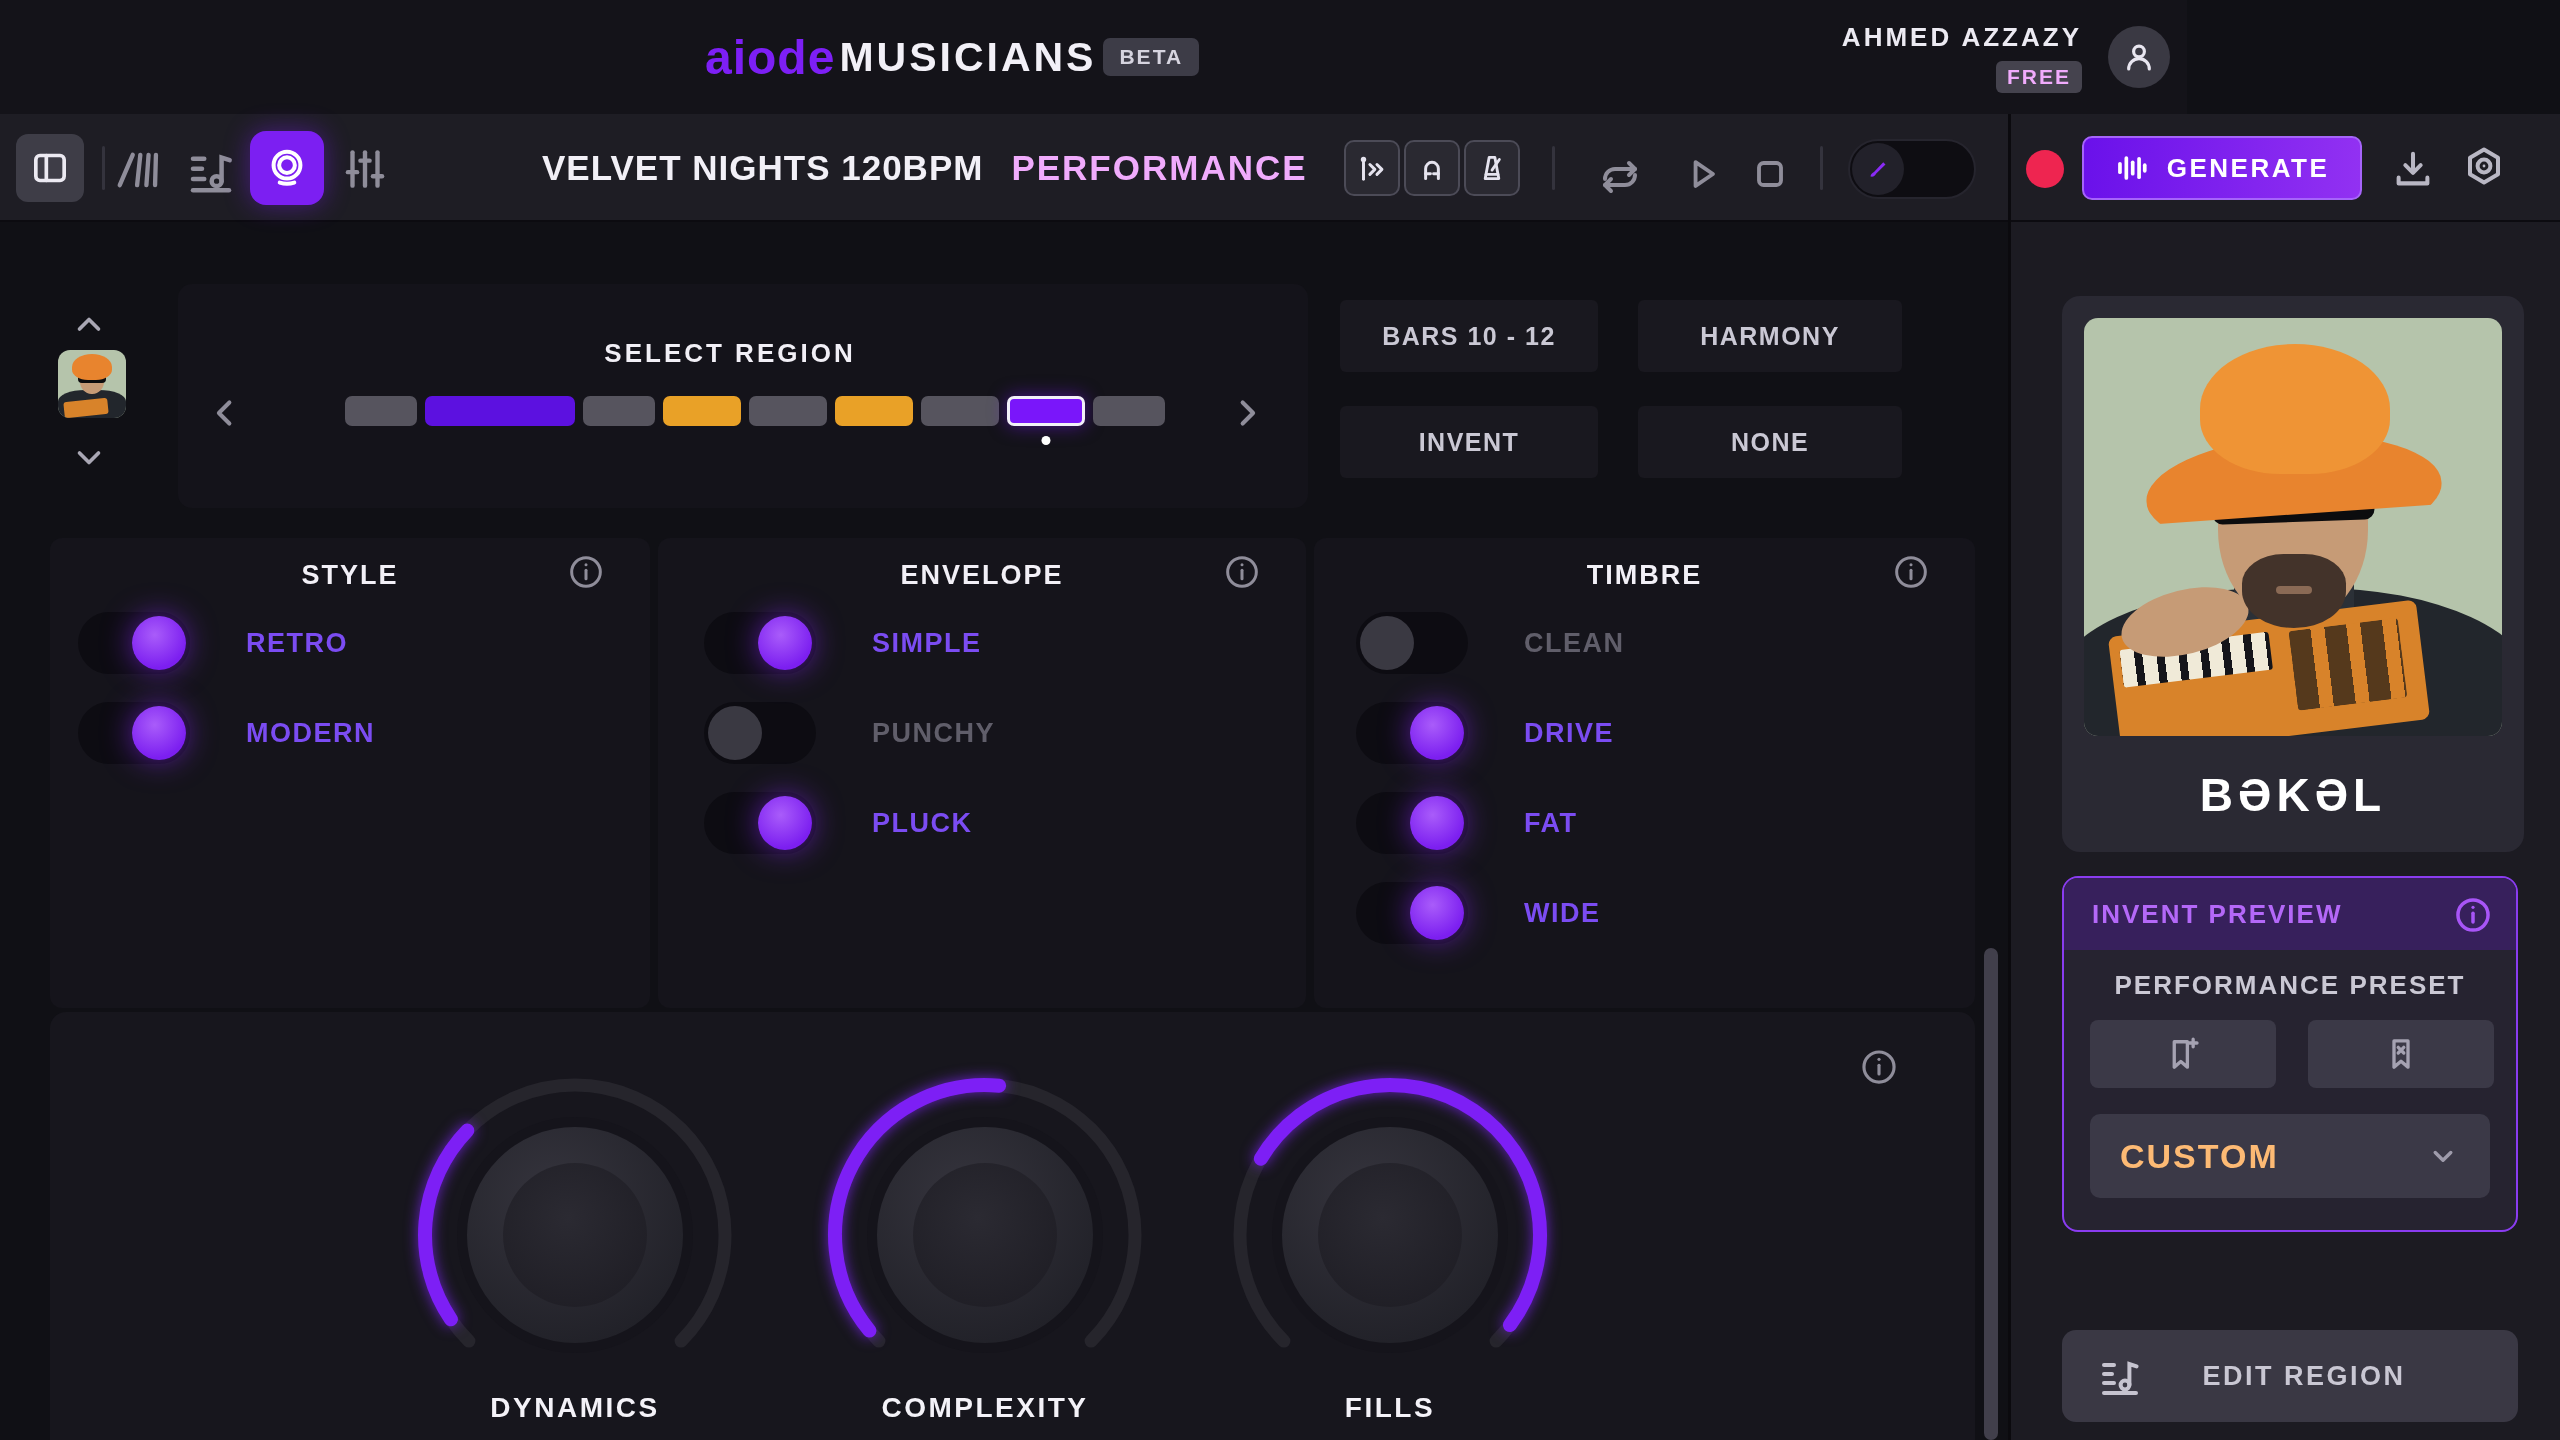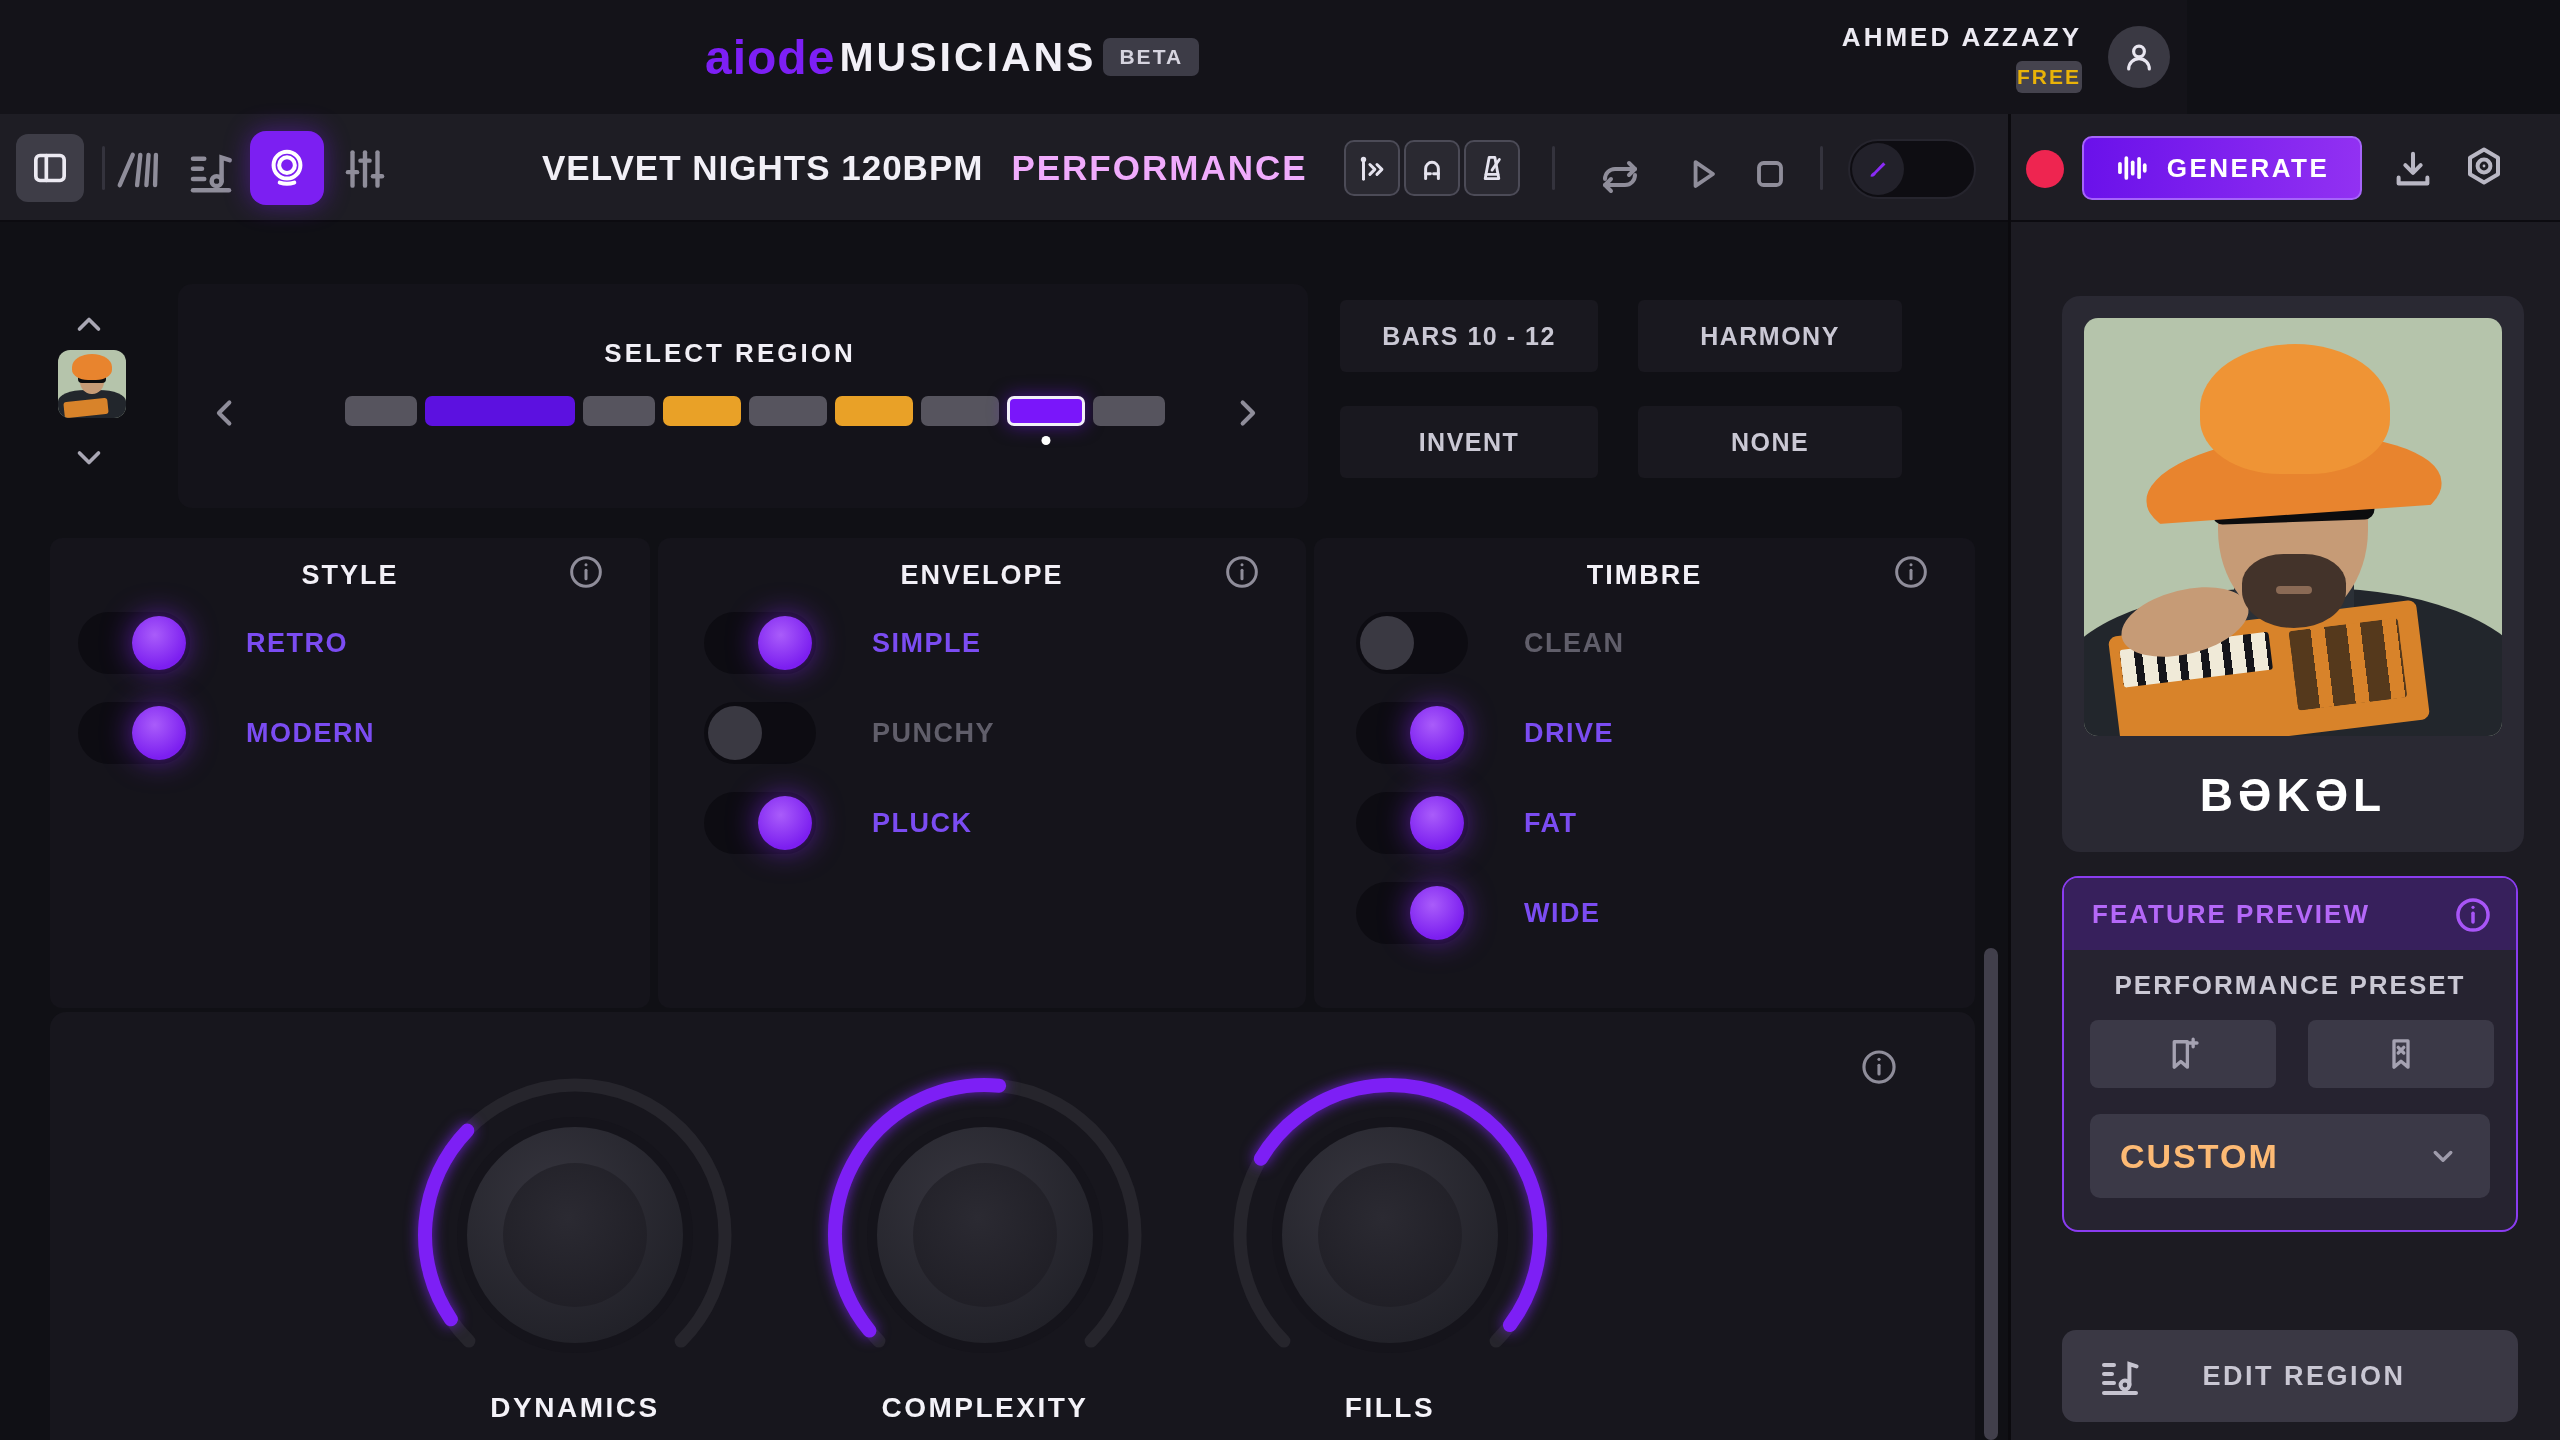--- a/index.html
+++ b/index.html
@@ -10,22 +10,22 @@
   
   .topbar { position:absolute; left:0; top:0; width:2187px; height:114px; background:#141319; }
   .brand { position:absolute; left:705px; top:0; height:114px; display:flex; align-items:center; }
   .brand-primary { font-size:48px; font-weight:800; letter-spacing:1px; color:#7d1ff5; }
   .brand-secondary { font-size:41px; font-weight:800; letter-spacing:3px; color:#f2f0f7; margin-left:4px; }
   .beta-badge { margin-left:7px; background:#3d3c47; color:#d6d4df; font-size:21px; font-weight:700;
                 letter-spacing:2px; padding:7px 16px; border-radius:7px; }
   .user { position:absolute; right:17px; top:0; height:114px; display:flex; align-items:center; gap:26px; }
   .user-text { display:flex; flex-direction:column; align-items:flex-end; }
   .user-name { font-size:26px; font-weight:800; letter-spacing:3px; color:#eceaf2; }
-  .user-plan { margin-top:8px; background:#45434e; color:#eab308; font-size:21px; font-weight:700;
-               letter-spacing:2px; padding:4px 1px; border-radius:6px; }
+  .user-plan { margin-top:8px; background:#45434e; color:#f0abfc; font-size:21px; font-weight:700;
+               letter-spacing:2px; padding:4px 11px; border-radius:6px; }
   .avatar { width:62px; height:62px; border-radius:50%; background:#3a3943; display:flex;
             align-items:center; justify-content:center; color:#e8e6f0; cursor:pointer; }
 
   
   .toolbar { position:absolute; left:0; top:114px; width:2560px; height:108px; background:#1e1d24;
              border-bottom:2px solid #0c0b10; }
   .icon { display:flex; align-items:center; justify-content:center; }
   .tb-panel-btn { position:absolute; left:16px; top:134px; width:68px; height:68px; border-radius:12px;
                   background:#3e3d47; color:#eceaf2; cursor:pointer; }
   .tb-divider { position:absolute; top:146px; width:3px; height:44px; background:#34333d; border-radius:2px; }
@@ -570,21 +570,21 @@
       <div class="p-mouth"></div>
       <div class="p-glasses"></div>
       <div class="p-hat-brim"></div>
       <div class="p-hat-crown"></div>
     </div>
     <div class="artist-name">BƏKƏL</div>
   </div>
 
   <div class="feature-panel">
     <div class="fp-header">
-      <span class="fp-title">FEATURE PREVIEW</span>
+      <span class="fp-title">INVENT PREVIEW</span>
     </div>
     <div class="icon fp-info">
       <svg width="42" height="42" viewBox="0 0 24 24" fill="none" stroke="currentColor" stroke-width="2" stroke-linecap="round">
           <circle cx="12" cy="12" r="8.6"></circle>
           <line x1="12" y1="11" x2="12" y2="16"></line>
           <circle cx="12" cy="7.6" r="0.9" fill="currentColor" stroke="none"></circle>
         </svg>
     </div>
     <div class="fp-preset-title">PERFORMANCE PRESET</div>
     <div class="fp-btn" style="left:26px;">

